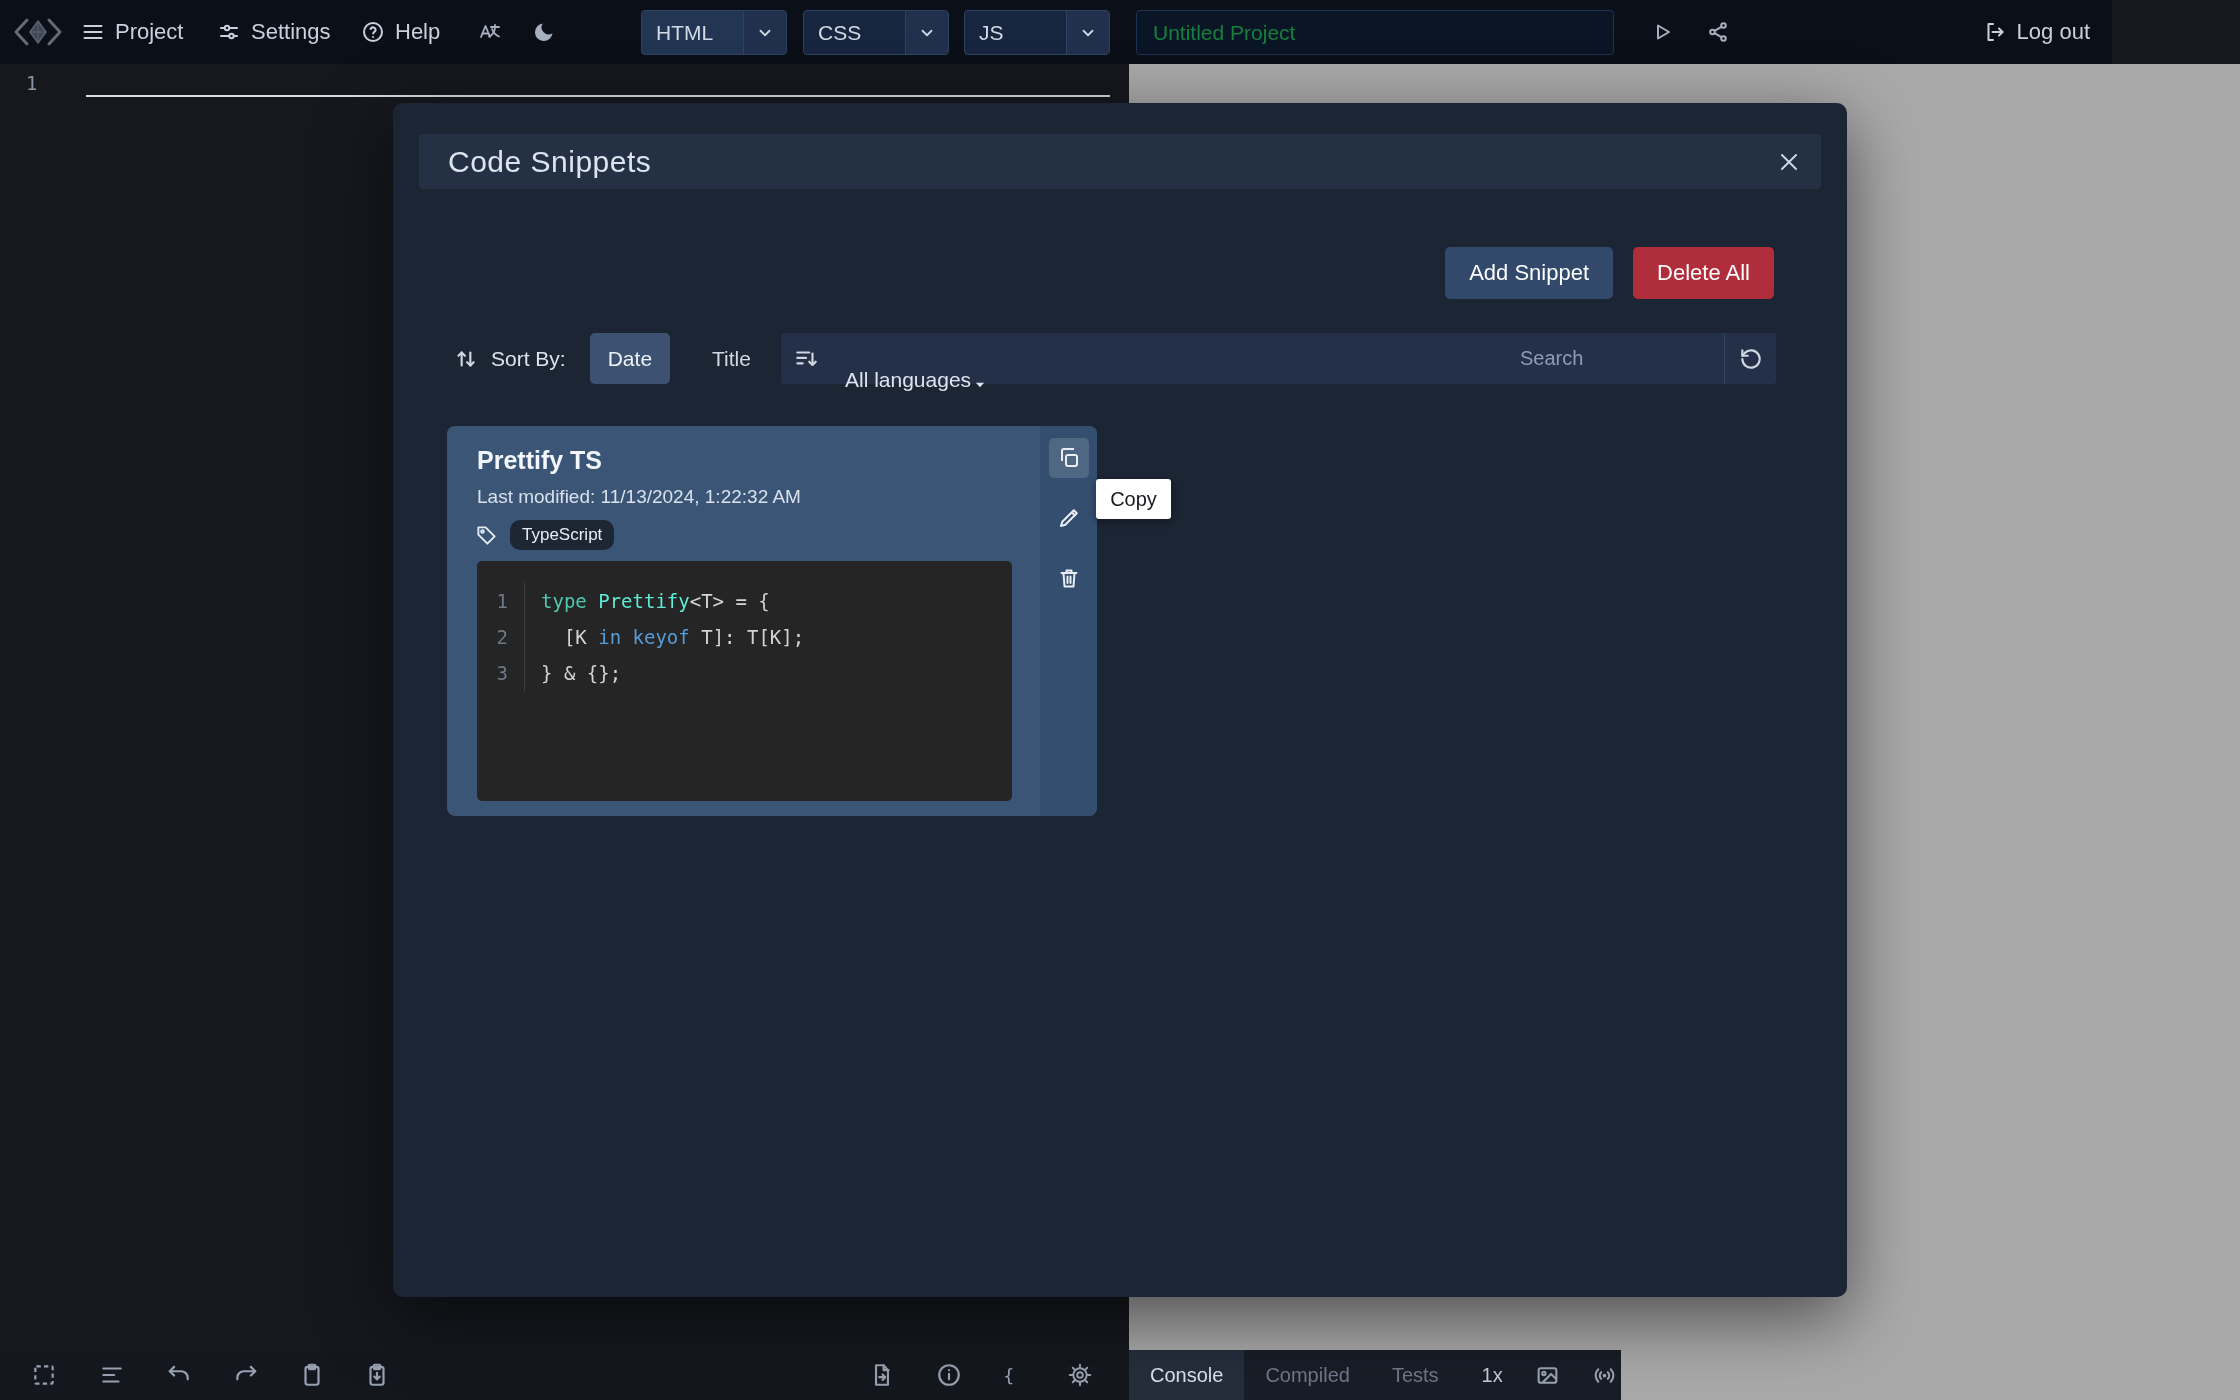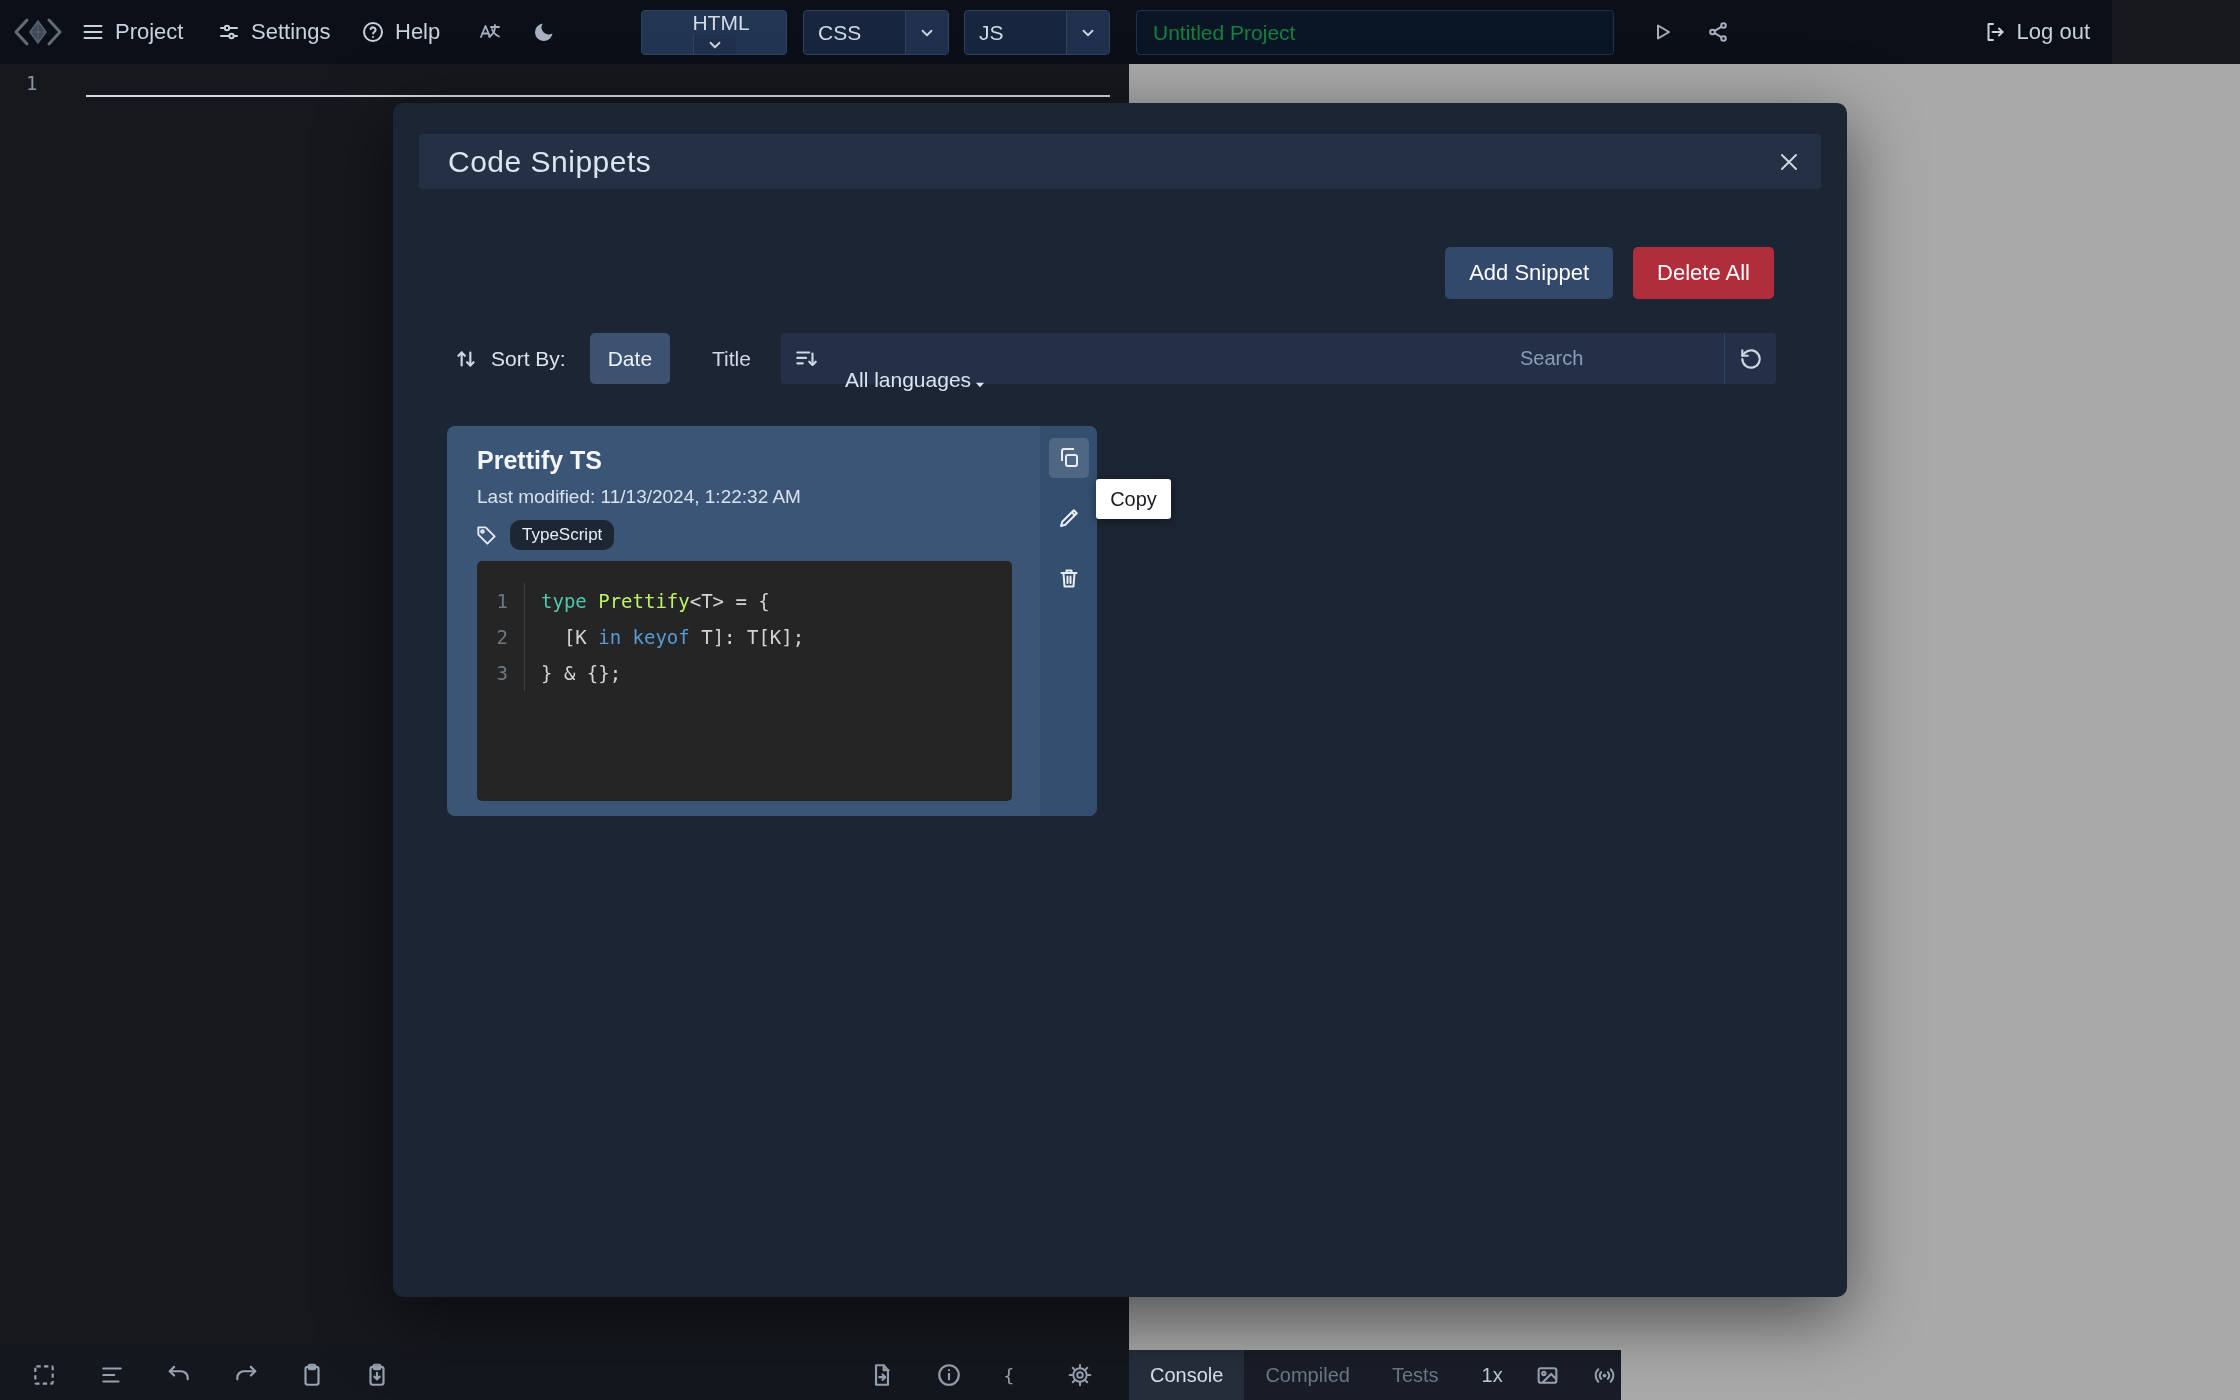--- a/index.html
+++ b/index.html
@@ -12,21 +12,21 @@
            color:#c9d1dd;font-size:22px;cursor:pointer;}
   .tb-icon{position:absolute;top:0;height:64px;display:flex;align-items:center;color:#a7b0bf;cursor:pointer;}
   .icon24{width:24px;height:24px;}
   .icon26{width:26px;height:26px;}
   .logo{position:absolute;left:12px;top:0;height:64px;display:flex;align-items:center;cursor:pointer;}
   .sel{position:absolute;top:10px;width:146px;height:45px;background:#17263e;border:1px solid #2e4262;
        border-radius:4px;display:flex;align-items:center;color:#d2dae6;font-size:21px;cursor:pointer;box-sizing:border-box;}
   .sel .lbl{flex:1;padding-left:14px;}
   .sel .caretcell{width:42px;height:100%;display:flex;align-items:center;justify-content:center;
        border-left:1px solid #2e4262;background:#20304d;border-radius:0 3px 3px 0;color:#cfd6e2;}
-  .sel.active{background:#223552;flex-direction:column;}
+  .sel.active{background:#223552;}
   .proj{position:absolute;left:1136px;top:10px;width:478px;height:45px;background:#0a1626;
         border:1px solid #1f3252;border-radius:4px;color:#15803d;font-size:21px;padding:0 16px;
         box-sizing:border-box;font-family:"Liberation Sans",sans-serif;outline:none;}
   .logout{position:absolute;right:22px;top:0;height:64px;display:flex;align-items:center;gap:10px;
           color:#c9d1dd;font-size:22px;cursor:pointer;}
 
   
   .editor{position:absolute;top:64px;left:0;width:1129px;height:1286px;background:#16181e;}
   .gutter-num{position:absolute;left:26px;top:8px;font-family:"DejaVu Sans Mono",monospace;
               font-size:19px;color:#8b94a6;}
@@ -80,21 +80,21 @@
   .card-title{position:absolute;left:30px;top:20px;font-size:25px;color:#f3f6fa;font-weight:bold;}
   .card-modified{position:absolute;left:30px;top:60px;font-size:19px;color:#d9e1ec;}
   .tag-row{position:absolute;left:28px;top:94px;display:flex;align-items:center;gap:12px;}
   .tag-icon{width:23px;height:23px;color:#e4eaf3;}
   .badge{background:#1d2734;color:#e8edf5;font-size:17px;padding:5px 12px;border-radius:10px;}
   .codeblock{position:absolute;left:30px;top:135px;width:535px;height:240px;background:#252526;
              border-radius:5px;padding-top:22px;box-sizing:border-box;overflow:hidden;}
   .code-line{display:flex;height:36px;align-items:center;font-family:"DejaVu Sans Mono",monospace;font-size:19px;}
   .ln{width:48px;text-align:right;padding-right:16px;color:#6e7983;flex:none;border-right:1px solid #3f3f40;height:36px;line-height:36px;box-sizing:border-box;}
   .codetext{white-space:pre;color:#d4d4d4;padding-left:16px;}
-  .tk-kw1{color:#4ec9b0}.tk-kw2{color:#569cd6}.tk-fn{color:#bef264}.tk-pl{color:#d4d4d4}
+  .tk-kw1{color:#4ec9b0}.tk-kw2{color:#569cd6}.tk-fn{color:#5eead4}.tk-pl{color:#d4d4d4}
   .rail{position:absolute;right:0;top:0;width:57px;height:100%;background:#344e6f;
         border-radius:0 8px 8px 0;display:flex;flex-direction:column;align-items:center;
         padding-top:12px;box-sizing:border-box;gap:20px;}
   .rail-btn{width:40px;height:40px;display:flex;align-items:center;justify-content:center;background:none;
             border:none;color:#e9eef5;cursor:pointer;border-radius:5px;padding:0;}
   .rail-btn.hovered{background:rgba(255,255,255,.14);}
   .rail-icon{width:24px;height:24px;}
   .tooltip{position:absolute;left:703px;top:376px;min-width:75px;height:40px;background:#ffffff;color:#191c20;
            font-size:20px;display:flex;align-items:center;justify-content:center;padding:0 12px;
            border-radius:3px;box-shadow:0 2px 8px rgba(0,0,0,.4);box-sizing:border-box;z-index:6;}

